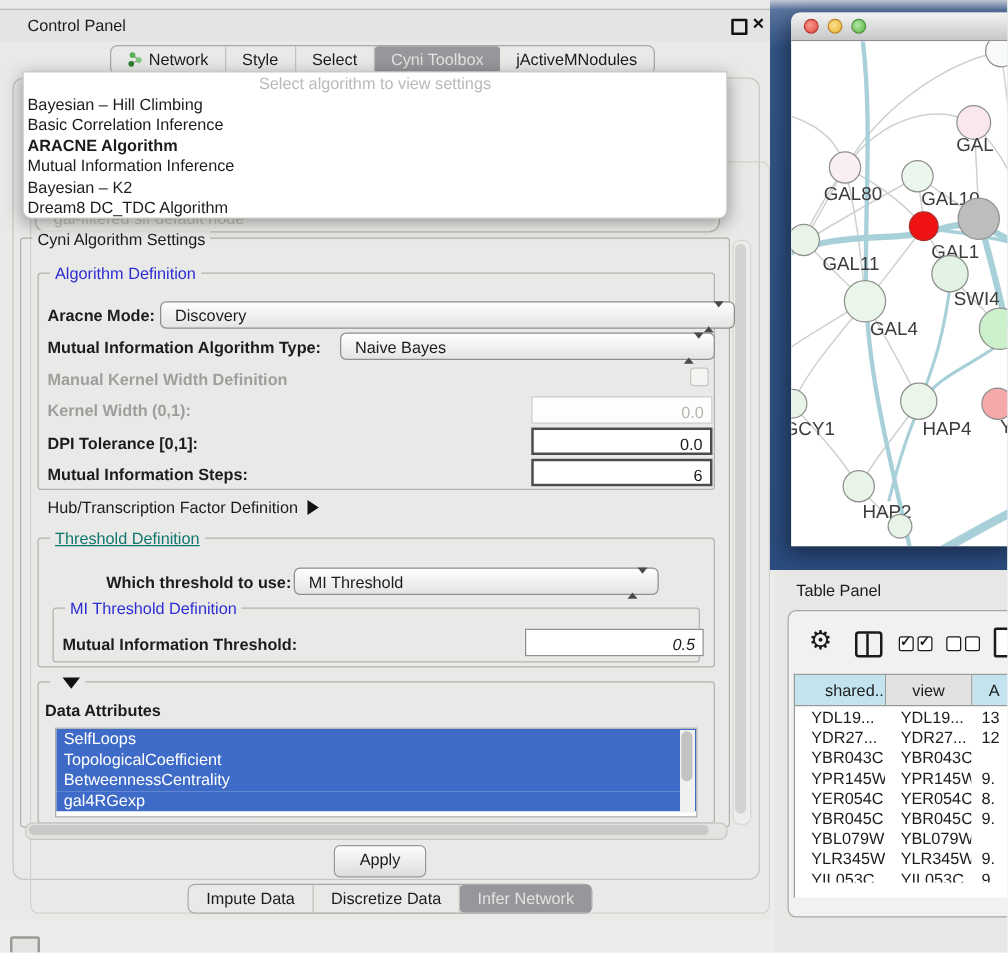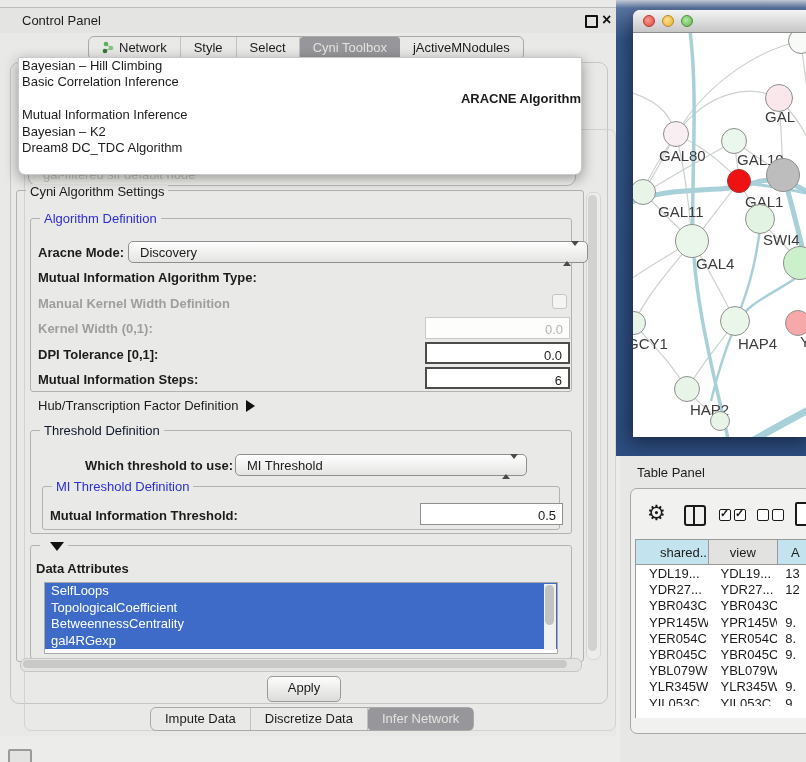--- a/index.html
+++ b/index.html
@@ -25,33 +25,33 @@
           border-radius:7px;}
   
   #ghost-combo{position:absolute;left:28px;top:152px;width:546px;height:32px;border:1px solid #b9b9b7;
           border-radius:9px;background:#f3f3f0;z-index:2;overflow:hidden;color:#c7c7bf;}
   #ghost-combo span{position:absolute;left:14px;top:14px;}
   
   #dd{position:absolute;left:18px;top:57px;width:562px;height:116px;background:#fff;
       border:1px solid #c9c9c7;border-radius:0 0 7px 7px;box-shadow:0 4px 14px rgba(0,0,0,.38);z-index:5;}
   #dd-placeholder{height:17px;text-align:center;color:#b9b9b7;font-size:13px;padding-top:1px;}
   .dd-item{line-height:16.4px;padding-left:3px;font-size:13px;white-space:nowrap;}
-  .dd-item.bold{font-weight:bold;text-align:right;}
+  .dd-item.bold{font-weight:bold;}
   
   .group{position:absolute;border:1px solid #b2b2b0;border-radius:3px;}
   .legend{position:absolute;background:#e9e9e7;padding:0 4px;font-size:13px;white-space:nowrap;z-index:2;}
   .legend.blue{color:#2d2dd4;}
-  .legend.green{color:#0f172a;}
+  .legend.green{color:#0f766e;text-decoration:underline;}
   .lblb{position:absolute;font-weight:bold;font-size:13px;white-space:nowrap;}
   .lblb.dis{color:#9e9e9c;}
   .field{position:absolute;height:22px;background:#fff;box-sizing:border-box;text-align:right;
          padding:4px 6px 0 0;font-size:13px;}
   .field.strong{border:2px solid #4c4c4a;}
   .field.soft{border:1px solid #c9c9c7;color:#b5b5b3;background:#fdfdfb;}
-  .field.mid{border:1px solid #8f8f8d;}
+  .field.mid{border:1px solid #8f8f8d;font-style:italic;}
   .combo{position:absolute;height:22px;border:1px solid #8f8f8d;border-radius:5px;
          background:linear-gradient(#fefefe,#e4e4e2);box-sizing:border-box;}
   .combo .val{position:absolute;left:11px;top:3px;font-size:13px;white-space:nowrap;}
   .spin{position:absolute;right:8px;top:4px;}
   .spin .up{width:0;height:0;border-left:4px solid transparent;border-right:4px solid transparent;
             border-bottom:5px solid #4a4a48;margin-bottom:3px;}
   .spin .dn{width:0;height:0;border-left:4px solid transparent;border-right:4px solid transparent;
             border-top:5px solid #4a4a48;}
   #manual-cb{position:absolute;left:552px;top:294px;width:13px;height:13px;border:1px solid #c6c6c4;
              border-radius:3px;background:#f4f4f2;}
@@ -233,20 +233,21 @@
 
     <div id="cp-box">
       <div id="cp-box-inner"></div>
     </div>
 
     <div id="ghost-combo">
       <span>gal-filtered sif default node</span>
     </div>
 
     <div id="dd">
+      <div id="dd-placeholder">Select algorithm to view settings</div>
       <div id="dd-items">
           <div class="dd-item">Bayesian – Hill Climbing</div>
           <div class="dd-item">Basic Correlation Inference</div>
           <div class="dd-item bold">ARACNE Algorithm</div>
           <div class="dd-item">Mutual Information Inference</div>
           <div class="dd-item">Bayesian – K2</div>
           <div class="dd-item">Dream8 DC_TDC Algorithm</div>
         </div>
     </div>
 
@@ -259,20 +260,24 @@
     <div class="group" style="left:30px;top:218px;width:540px;height:172px;"></div>
     <div class="legend blue" style="left:40px;top:211px;">Algorithm Definition</div>
 
     <div class="lblb" style="left:38px;top:245px;">Aracne Mode:</div>
     <div class="combo" style="left:128px;top:241px;width:460px;">
       <span class="val">Discovery</span>
       <span class="spin"><span class="up"></span><span class="dn"></span></span>
     </div>
 
     <div class="lblb" style="left:38px;top:270px;">Mutual Information Algorithm Type:</div>
+    <div class="combo" style="left:272px;top:266px;width:300px;">
+      <span class="val">Naive Bayes</span>
+      <span class="spin"><span class="up"></span><span class="dn"></span></span>
+    </div>
 
     <div class="lblb dis" style="left:38px;top:296px;">Manual Kernel Width Definition</div>
     <div id="manual-cb"></div>
 
     <div class="lblb dis" style="left:38px;top:321px;">Kernel Width (0,1):</div>
     <div class="field soft" style="left:425px;top:317px;width:145px;">0.0</div>
 
     <div class="lblb" style="left:38px;top:347px;">DPI Tolerance [0,1]:</div>
     <div class="field strong" style="left:425px;top:342px;width:145px;">0.0</div>
 

